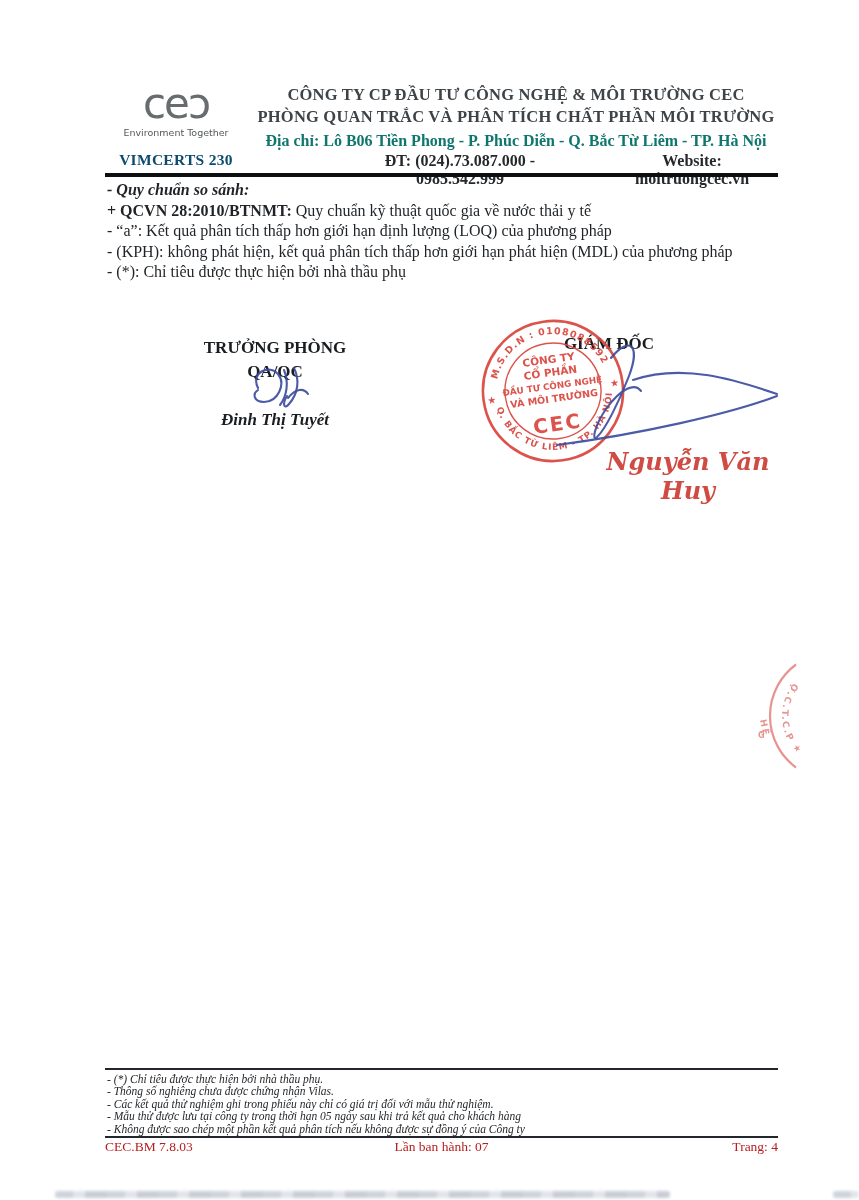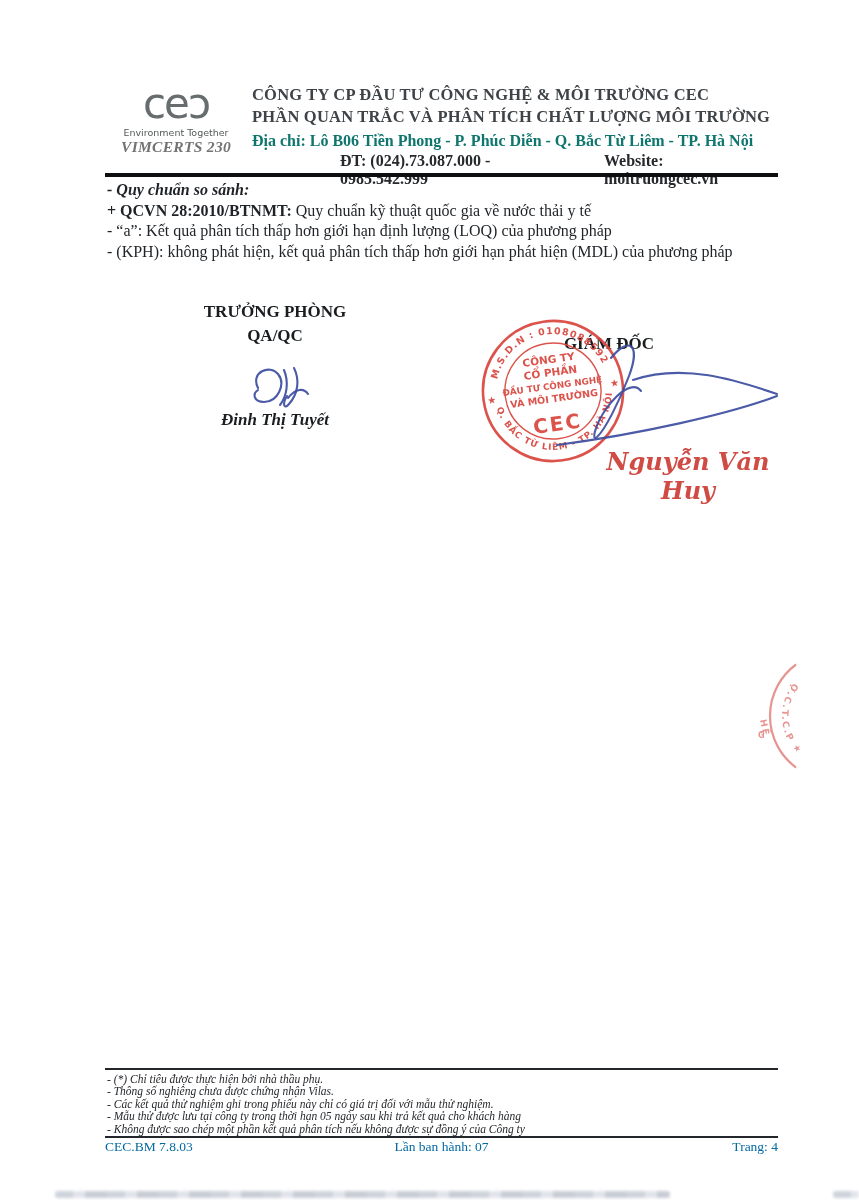--- a/index.html
+++ b/index.html
@@ -11,40 +11,40 @@
   }
   .abs { position:absolute; }
 
   
   .logo-block { left:106px; top:82px; width:140px; text-align:center; }
   .logo-mark {
     font-family:"DejaVu Sans", sans-serif; font-size:42px; line-height:44px;
     font-weight:500; letter-spacing:-2px; color:#676d6e;
   }
   .logo-tagline { font-family:"DejaVu Sans", sans-serif; font-size:9.5px; color:#55595a; margin-top:1px; }
-  .logo-cert { font-size:15.5px; font-weight:bold; color:#737373; letter-spacing:.3px;font-style:italic; }
+  .logo-cert { font-size:15.5px; font-weight:bold; color:#0c4a6e; margin-top:13px; letter-spacing:.3px; }
 
-  .header-text { left:252px; top:84px; width:528px; }
+  .header-text { left:252px; top:84px; width:528px; text-align:center; }
   .co-line { font-size:16.5px; font-weight:bold; color:#3e4347; line-height:22px; letter-spacing:.2px; }
   .addr-line { font-size:16px; font-weight:bold; color:#0f766e; line-height:21px; margin-top:2px; }
   .contact-row { display:flex; justify-content:space-between; padding-left:64px; margin-top:1px; }
   .contact-row span { font-size:16px; font-weight:bold; color:#26292c;margin-left:24px; }
 
   .rule-thick { left:105px; top:173px; width:673px; height:4px; background:#0d0f11; }
 
   
   .body-notes { left:107px; top:180px; width:672px; font-size:16px; line-height:20.5px; color:#1f2327; }
   .bn-head { font-weight:bold; font-style:italic; }
   .bold { font-weight:bold; }
 
   
   .date-line { left:455px; top:302px; width:322px; font-style:italic; font-size:16px; color:#26292c; }
   .hand { font-weight:bold; color:#3d4da0; }
   .title-right { left:543px; top:334px; width:132px; text-align:center; font-size:17px; font-weight:bold; color:#1a1d20; }
-  .title-left { left:175px; top:300px; width:200px; text-align:center; font-size:17px; font-weight:bold; line-height:24px; color:#1a1d20; }
+  .title-left { left:175px; top:336px; width:200px; text-align:center; font-size:17px; font-weight:bold; line-height:24px; color:#1a1d20; }
   .name-left { left:175px; top:410px; width:200px; text-align:center; font-size:17px; font-weight:bold; color:#1a1d20;font-style:italic; }
   .name-right {
     left:593px; top:447px; width:190px; text-align:center;
     font-family:"DejaVu Serif", serif; font-style:italic; font-weight:bold;
     font-size:24px; color:#cf4b44;
   }
 
   svg.sig { overflow:visible; }
   .sig path { fill:none; stroke:#3d4da0; stroke-width:2.1; stroke-linecap:round; stroke-linejoin:round; opacity:.92; }
 
@@ -55,54 +55,55 @@
   .st-star { fill:#d9463e; font-family:"DejaVu Sans", sans-serif; }
   .st-c { fill:#d9463e; font-family:"DejaVu Sans", sans-serif; font-weight:bold; text-anchor:middle; }
 
   .edge-stamp-wrap { left:726px; top:642px; width:84px; height:148px; opacity:.85; }
   .es-arc { fill:none; stroke:#e2837e; stroke-width:2.2; }
   .es-txt { fill:#e2837e; font-family:"DejaVu Sans", sans-serif; font-weight:bold; letter-spacing:2px; }
 
   
   .rule-thin { left:105px; width:673px; height:2px; background:#23262a; }
   .footer-notes { left:107px; top:1073px; width:672px; font-size:11.5px; font-style:italic; line-height:12.4px; color:#24272b; }
-  .footer-bar { left:105px; top:1139px; width:673px; display:flex; justify-content:space-between; font-size:13.5px; color:#0369a1; }
+  .footer-bar { left:105px; top:1139px; width:673px; display:flex; justify-content:space-between; font-size:13.5px; color:#b91c1c; }
   .footer-bar .mid { position:absolute; left:50%; transform:translateX(-50%); }
 
   .smudge { top:1191px; height:7px; border-radius:3px; opacity:.42; filter:blur(1.6px);
     background:repeating-linear-gradient(90deg,#8d97ab 0 18px, #b9c0cf 18px 30px, #7e889d 30px 52px); }
 </style>
 </head>
 <body>
 
 <div class="page">
 
   <div class="abs logo-block">
     <div class="logo-mark">ceɔ</div>
     <div class="logo-tagline">Environment Together</div>
     <div class="logo-cert">VIMCERTS 230</div>
   </div>
 
   <div class="abs header-text">
     <div class="co-line">CÔNG TY CP ĐẦU TƯ CÔNG NGHỆ &amp; MÔI TRƯỜNG CEC</div>
-    <div class="co-line">PHẦN QUAN TRẮC VÀ PHÂN TÍCH CHẤT LƯỢNG MÔI TRƯỜNG</div>
+    <div class="co-line">PHÒNG QUAN TRẮC VÀ PHÂN TÍCH CHẤT PHẦN MÔI TRƯỜNG</div>
     <div class="addr-line">Địa chỉ: Lô B06 Tiền Phong - P. Phúc Diễn - Q. Bắc Từ Liêm - TP. Hà Nội</div>
     <div class="contact-row">
       <span>ĐT: (024).73.087.000 - 0985.542.999</span>
       <span>Website: moitruongcec.vn</span>
     </div>
   </div>
 
   <div class="abs rule-thick"></div>
 
   <div class="abs body-notes">
     <div class="bn-head">- Quy chuẩn so sánh:</div>
     <div><span class="bold">+ QCVN 28:2010/BTNMT:</span><span> Quy chuẩn kỹ thuật quốc gia về nước thải y tế</span></div>
     <div>- “a”: Kết quả phân tích thấp hơn giới hạn định lượng (LOQ) của phương pháp</div>
     <div>- (KPH): không phát hiện, kết quả phân tích thấp hơn giới hạn phát hiện (MDL) của phương pháp</div>
+    <div>- (*): Chỉ tiêu được thực hiện bởi nhà thầu phụ</div>
   </div>
 
 
   <div class="abs title-left">
     <div>TRƯỞNG PHÒNG</div>
     <div>QA/QC</div>
   </div>
   <svg class="abs sig" style="left:232px; top:360px;" width="100" height="54" viewBox="0 0 100 54">
     <path d="M 26 28 C 18 12 38 4 46 14 C 54 24 46 42 32 42 C 22 42 20 34 26 30"></path>
     <path d="M 52 10 C 57 22 55 36 48 45"></path>

